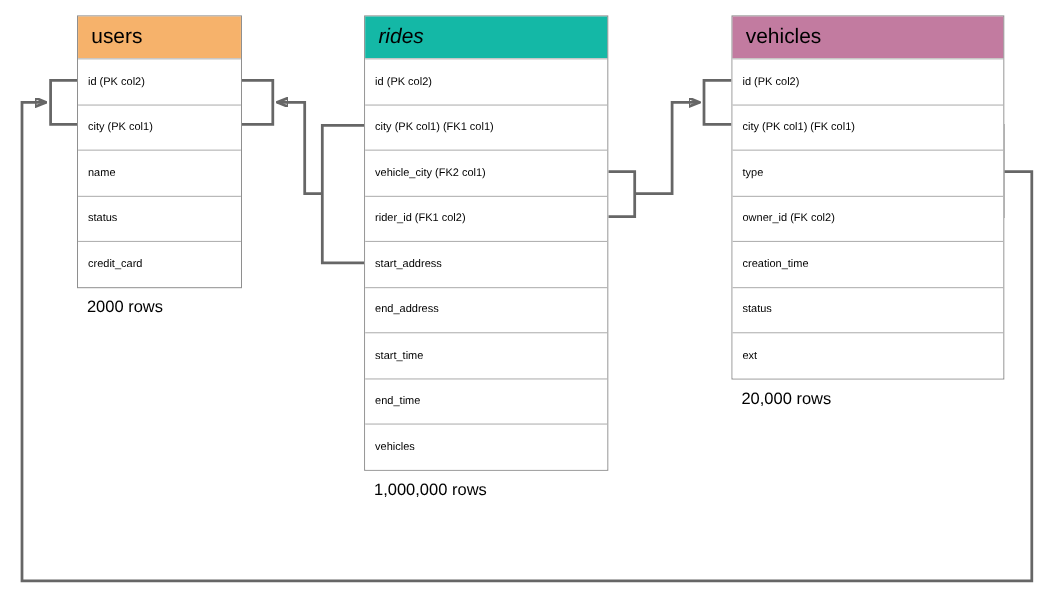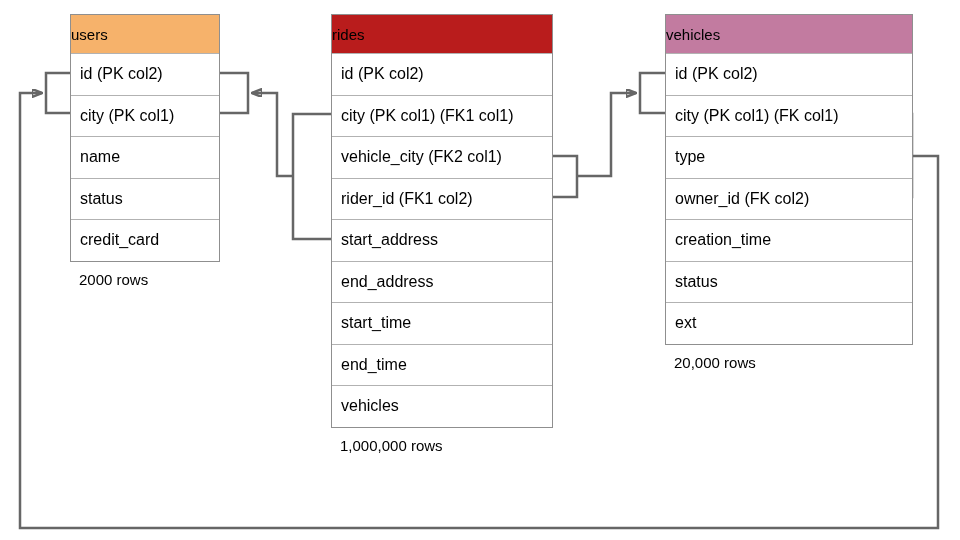--- a/index.html
+++ b/index.html
@@ -5,26 +5,26 @@
   html,body{margin:0;padding:0;background:#ffffff;}
   .canvas{
     position:relative;width:960px;height:540px;background:#ffffff;overflow:hidden;
     font-family:"Liberation Sans","DejaVu Sans",sans-serif;color:#000;
   }
   .connectors{position:absolute;left:0;top:0;width:960px;height:540px;}
   .connectors path{fill:none;stroke:#666666;stroke-width:2.5;}
   .tbl-wrap{position:absolute;}
   .tbl{border:1px solid #8f8f8f;background:#ffffff;box-sizing:border-box;}
   .thead{
-    height:38px;display:flex;align-items:center;padding-left:0;
-    font-size:15px;box-sizing:border-box;
+    height:38px;display:flex;align-items:center;padding-left:12px;
+    font-size:19px;box-sizing:border-box;
   }
   .trow{
     height:41.5px;display:flex;align-items:center;padding-left:9px;
-    font-size:16px;border-top:1px solid #b2b2b2;box-sizing:border-box;background:#ffffff;
+    font-size:10px;border-top:1px solid #b2b2b2;box-sizing:border-box;background:#ffffff;
     white-space:nowrap;overflow:hidden;
   }
   .caption{margin-top:9px;padding-left:9px;font-size:15px;}
   #t-users{left:70px;top:14px;width:150px;}
   #t-rides{left:331px;top:14px;width:222px;}
   #t-vehicles{left:665px;top:14px;width:248px;}
 </style>
 </head>
 <body>
 
@@ -63,21 +63,21 @@
       <div class="trow">city (PK col1)</div>
       <div class="trow">name</div>
       <div class="trow">status</div>
       <div class="trow">credit_card</div>
     </div>
     <div class="caption">2000 rows</div>
   </div>
 
   <div class="tbl-wrap" id="t-rides">
     <div class="tbl">
-      <div class="thead" style="background-color: #b91c1c;">rides</div>
+      <div class="thead" style="background-color: #14b8a6; font-style: italic;">rides</div>
       <div class="trow">id (PK col2)</div>
       <div class="trow">city (PK col1) (FK1 col1)</div>
       <div class="trow">vehicle_city (FK2 col1)</div>
       <div class="trow">rider_id (FK1 col2)</div>
       <div class="trow">start_address</div>
       <div class="trow">end_address</div>
       <div class="trow">start_time</div>
       <div class="trow">end_time</div>
       <div class="trow">vehicles</div>
     </div>

